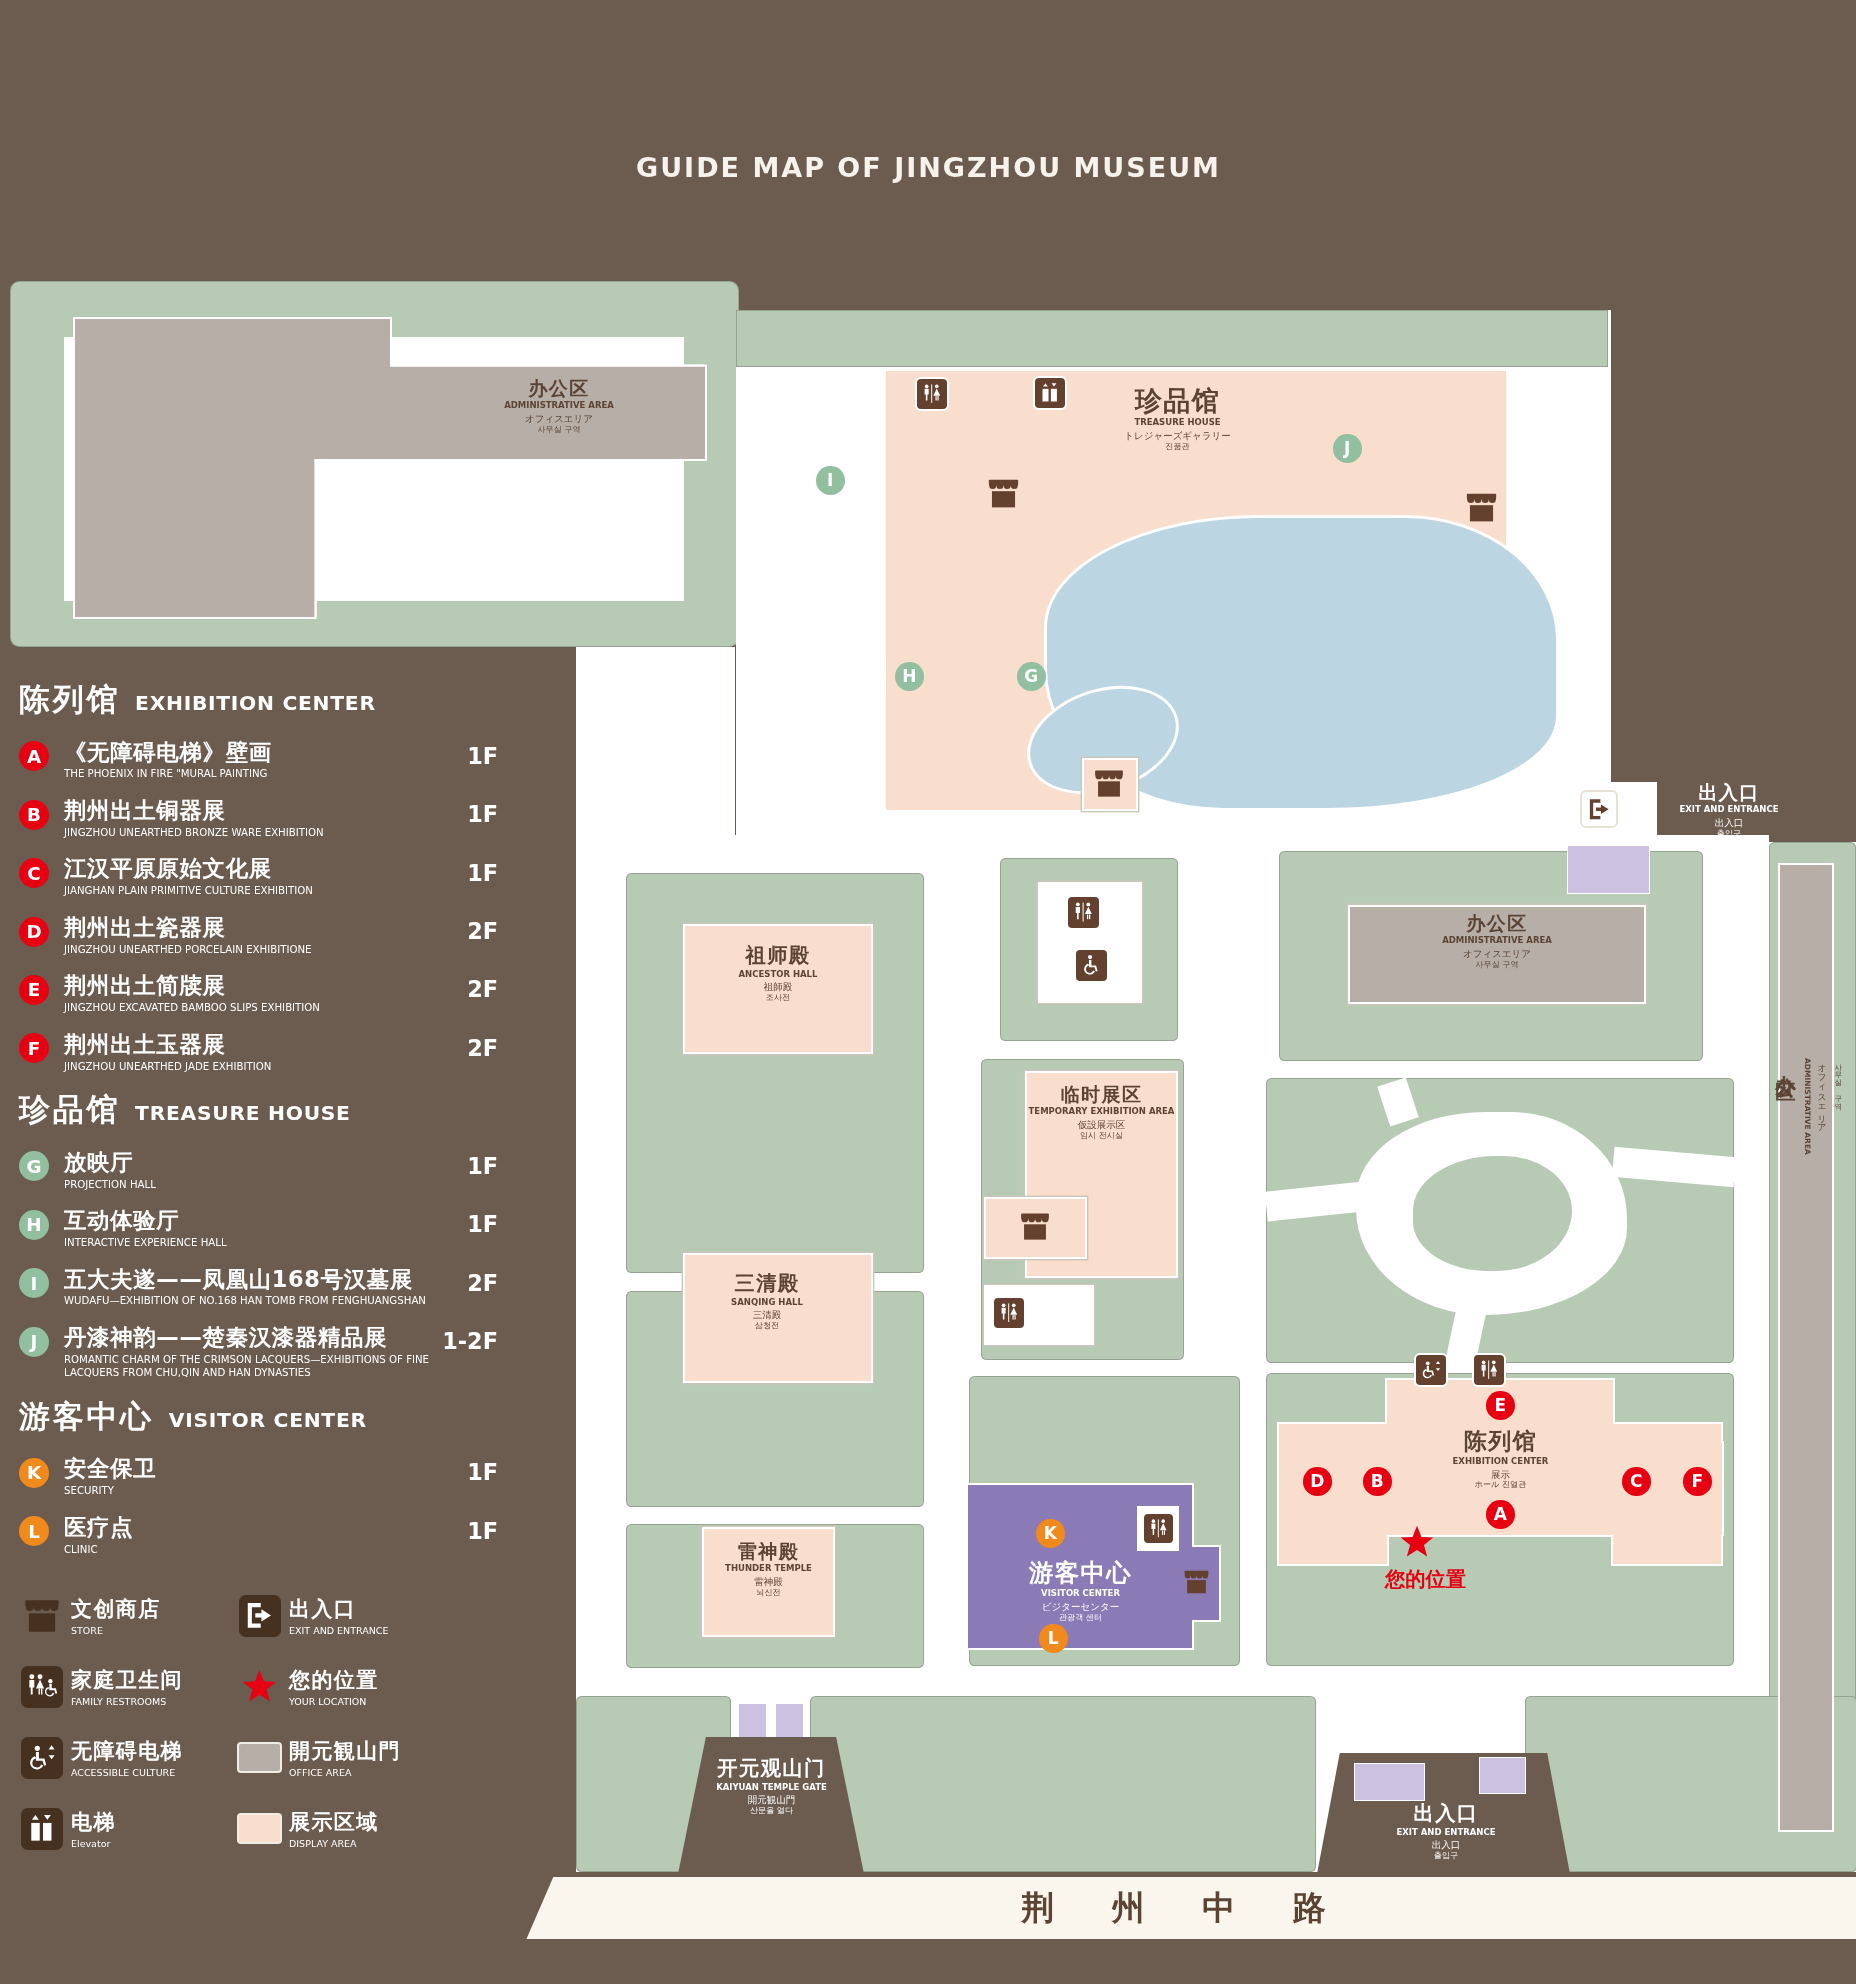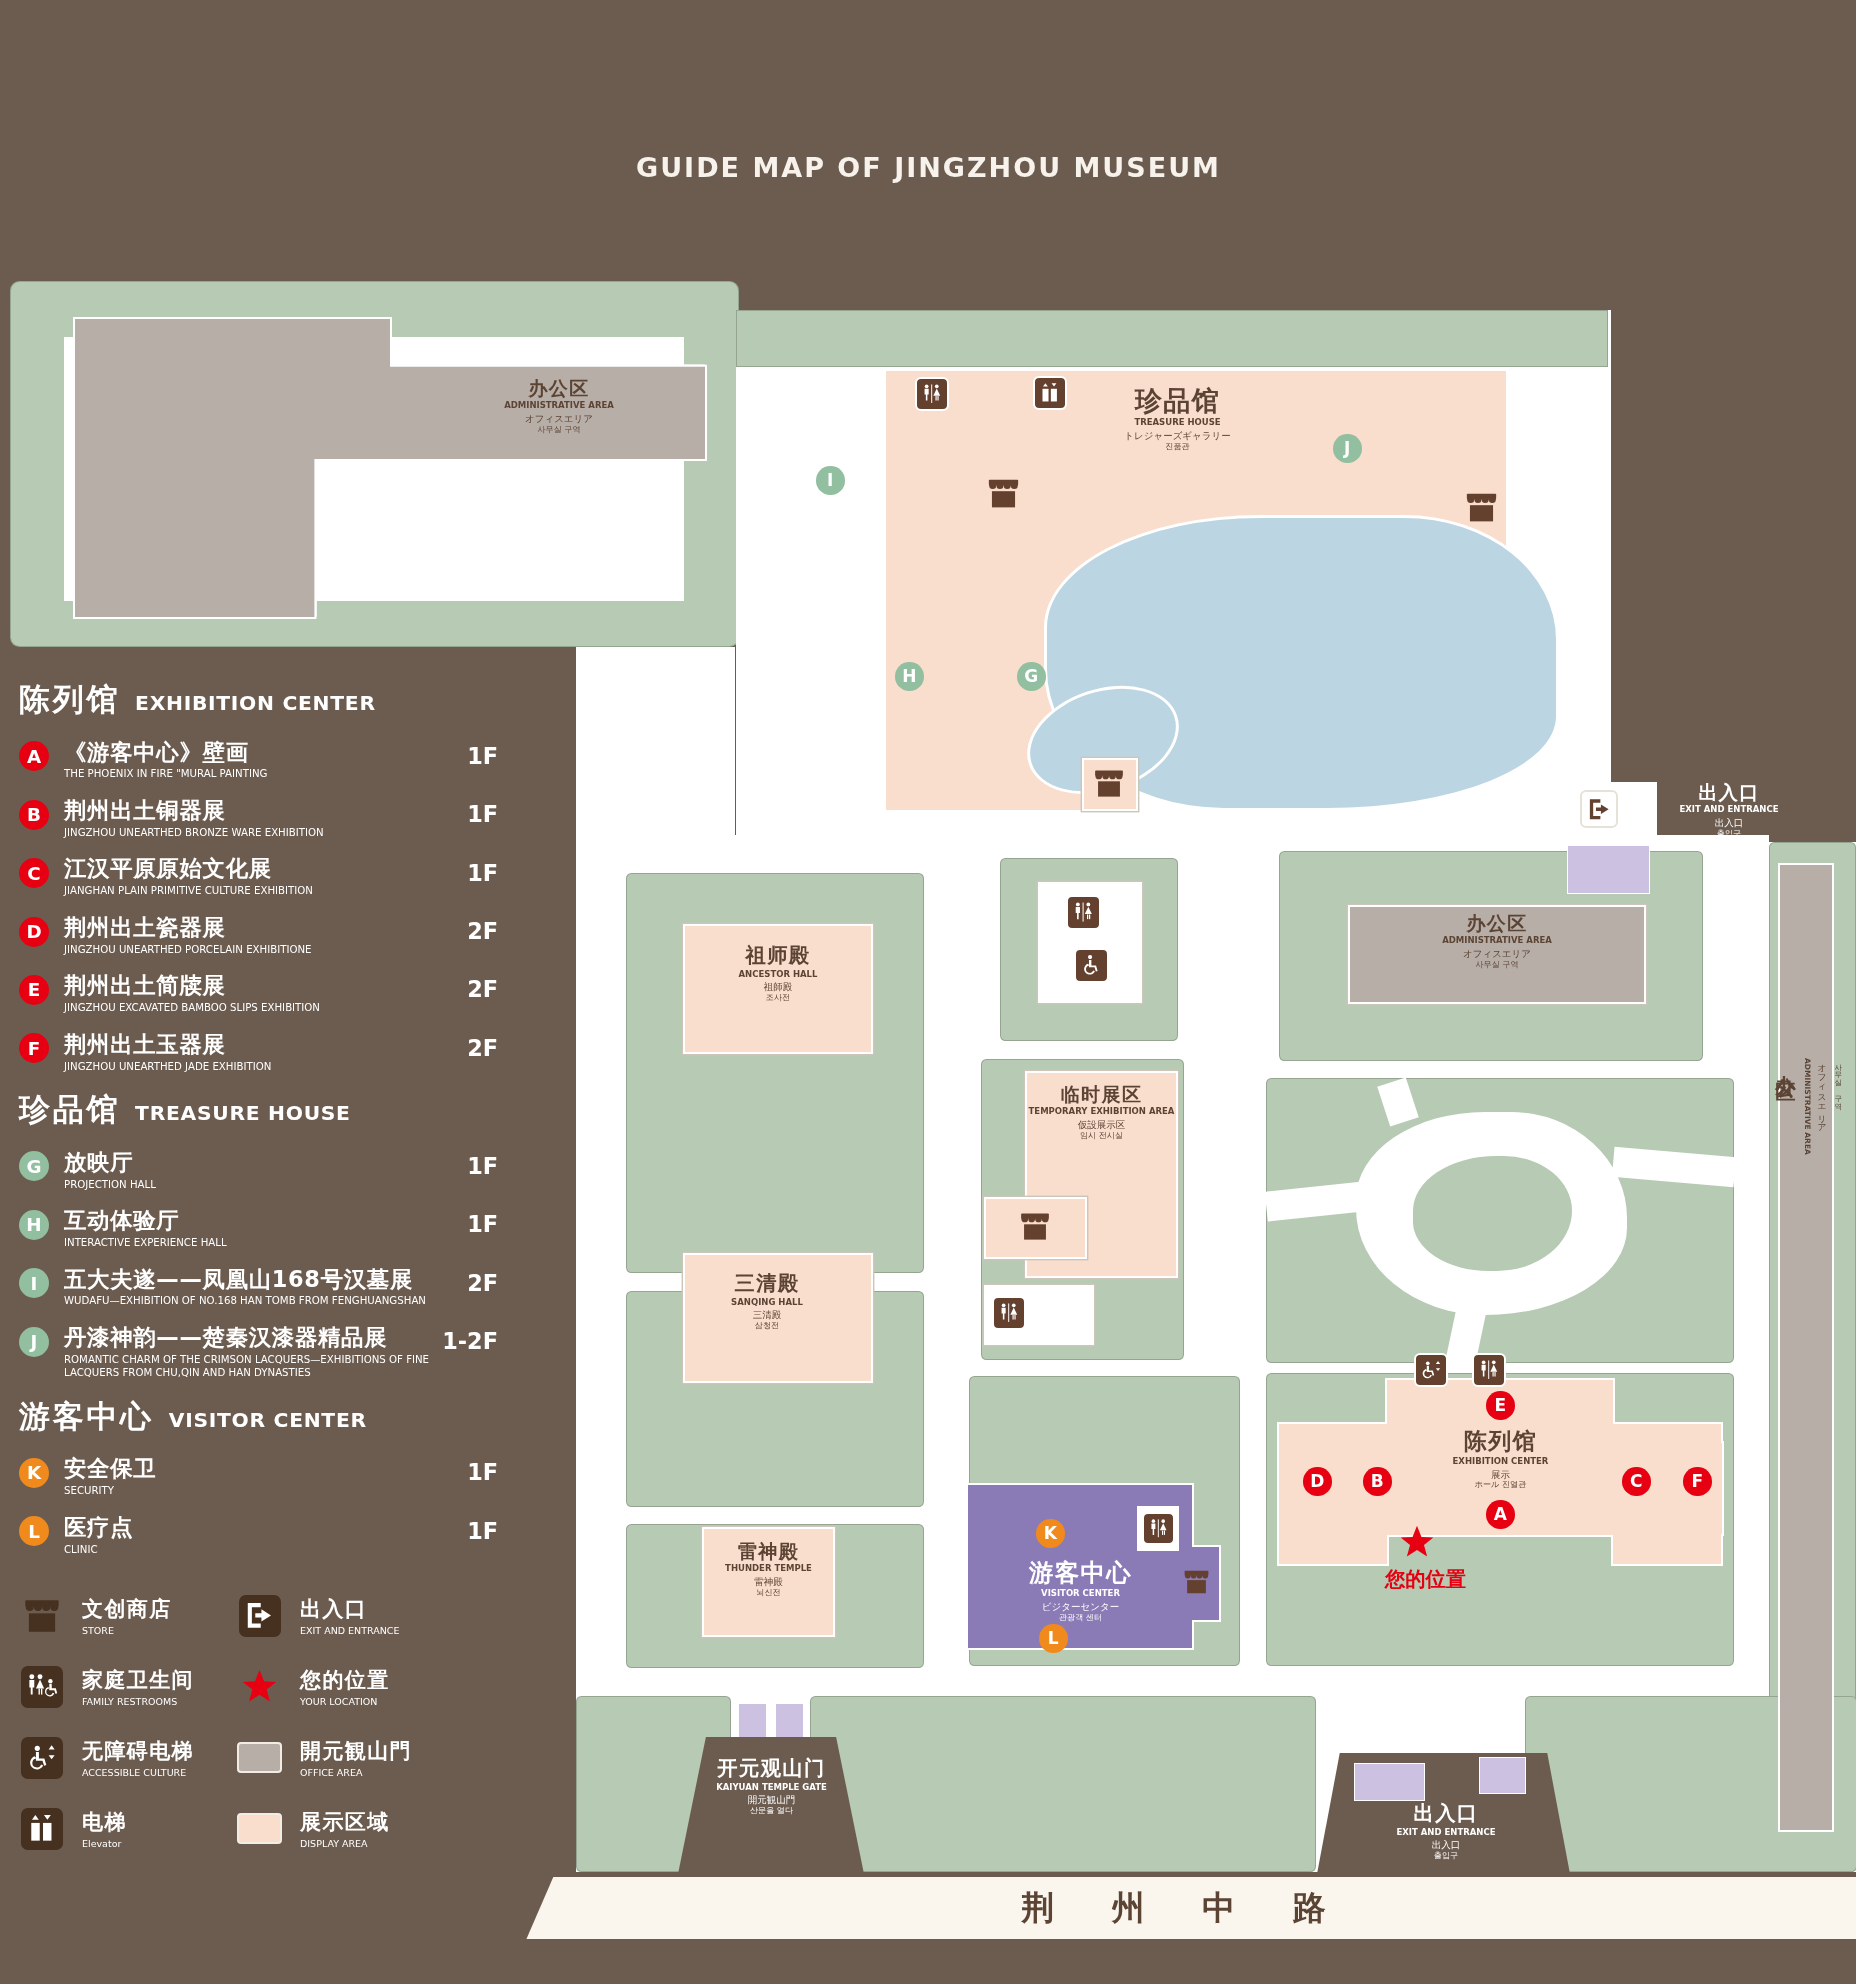--- a/index.html
+++ b/index.html
@@ -65,21 +65,21 @@
   .srow{position:relative;padding-left:45px;margin-bottom:16.3px;min-height:41px;}
   .dot{position:absolute;left:0;top:2.7px;width:30px;height:30px;border-radius:50%;display:flex;
     align-items:center;justify-content:center;font-size:18.3px;font-weight:bold;color:#fff;}
   .dot.red{background:#e60012;}.dot.grn{background:#92bf9f;}.dot.org{background:#f08a1d;}
   .szh{display:block;font-size:22.4px;font-weight:bold;letter-spacing:0.7px;line-height:1.2;}
   .sen{display:block;font-size:10.2px;margin-top:2px;max-width:366px;line-height:1.3;}
   .sfloor{position:absolute;right:0;top:4.1px;font-size:22.4px;font-weight:bold;}
   .legend{display:flex;margin-top:24.4px;}
   .lcol{display:flex;flex-direction:column;}
   .lcol.c1{width:218px;}
-  .lrow{display:flex;align-items:center;gap:18px;height:71px;}
+  .lrow{display:flex;align-items:center;gap:7px;height:71px;}
   .lic{width:45px;height:45px;display:flex;align-items:center;justify-content:center;flex:0 0 auto;}
   .lic .lsq{width:42px;height:42px;background:#46301f;border-radius:6.8px;color:#fff;display:flex;
     align-items:center;justify-content:center;}
   .lic .lsq [data-icon]{width:78%;height:78%;}
   .lic .lstore{width:42px;height:42px;color:#46301f;}
   .lic .lstar{width:39px;height:39px;color:#e60012;}
   .ltext .lzh{display:block;font-size:21px;font-weight:bold;letter-spacing:1.4px;}
   .ltext .len{display:block;font-size:9.5px;margin-top:2px;}
   .swatch{width:45px;height:31px;border-radius:4.1px;border:2px solid #f2ede4;box-sizing:border-box;}
   .swatch.gray{background:#b7aea8;}.swatch.pink{background:#f9decd;}
@@ -408,21 +408,21 @@
   </div>
 
   <div class="sidebar">
 
     <div class="shead first">
       <span class="shzh">陈列馆</span>
       <span class="shen">EXHIBITION CENTER</span>
     </div>
     <div class="srow">
       <span class="dot red">A</span>
-      <span class="szh">《游客中心》壁画</span>
+      <span class="szh">《无障碍电梯》壁画</span>
       <span class="sen">THE PHOENIX IN FIRE "MURAL PAINTING</span>
       <span class="sfloor">1F</span>
     </div>
     <div class="srow">
       <span class="dot red">B</span>
       <span class="szh">荆州出土铜器展</span>
       <span class="sen">JINGZHOU UNEARTHED BRONZE WARE EXHIBITION</span>
       <span class="sfloor">1F</span>
     </div>
     <div class="srow">

